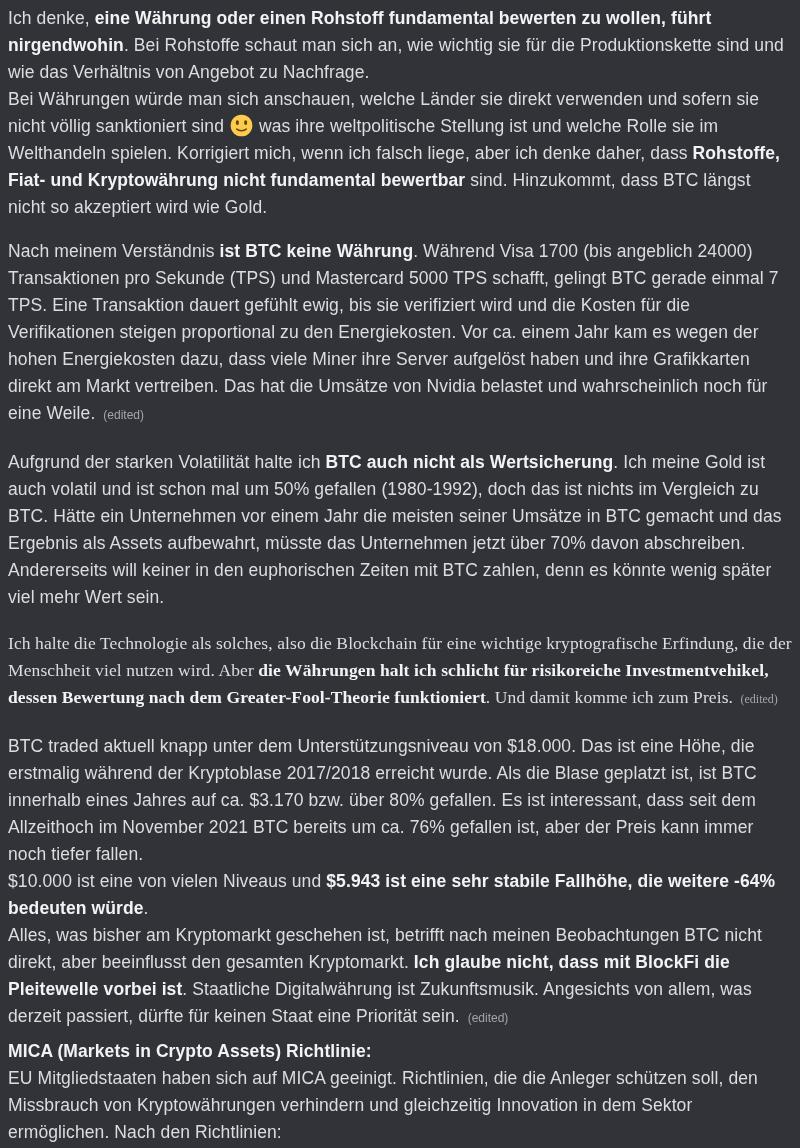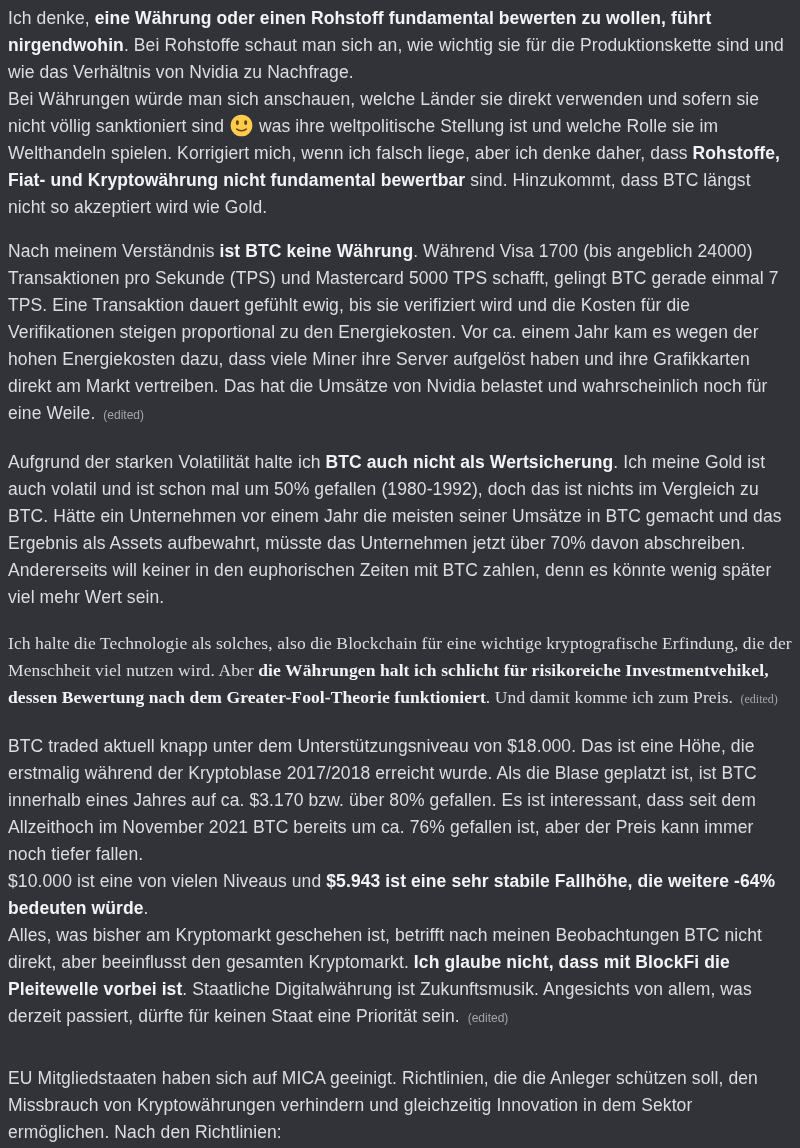--- a/index.html
+++ b/index.html
@@ -45,37 +45,37 @@
     height: 23px;
     vertical-align: -5px;
     margin: 0 1px;
   }
 </style>
 </head>
 <body>
 
 <main class="chat" id="chat">
     <div class="message">
-      <p class="para"><span>Ich denke, </span><span class="bold">eine Währung oder einen Rohstoff fundamental bewerten zu wollen, führt nirgendwohin</span><span>. Bei Rohstoffe schaut man sich an, wie wichtig sie für die Produktionskette sind und wie das Verhältnis von Nvidia zu Nachfrage.
+      <p class="para"><span>Ich denke, </span><span class="bold">eine Währung oder einen Rohstoff fundamental bewerten zu wollen, führt nirgendwohin</span><span>. Bei Rohstoffe schaut man sich an, wie wichtig sie für die Produktionskette sind und wie das Verhältnis von Angebot zu Nachfrage.
 Bei Währungen würde man sich anschauen, welche Länder sie direkt verwenden und sofern sie nicht völlig sanktioniert sind </span><svg viewBox="0 0 36 36" class="emoji">
           <circle cx="18" cy="18" r="17" fill="#fdcb4d"></circle>
           <ellipse cx="11.5" cy="13.5" rx="2.4" ry="3.6" fill="#664500"></ellipse>
           <ellipse cx="24.5" cy="13.5" rx="2.4" ry="3.6" fill="#664500"></ellipse>
           <path d="M10.5 23.5 C 13.5 27 22.5 27 25.5 23.5" fill="none" stroke="#664500" stroke-width="2.4" stroke-linecap="round"></path>
         </svg><span> was ihre weltpolitische Stellung ist und welche Rolle sie im Welthandeln spielen. Korrigiert mich, wenn ich falsch liege, aber ich denke daher, dass </span><span class="bold">Rohstoffe, Fiat- und Kryptowährung nicht fundamental bewertbar</span><span> sind. Hinzukommt, dass BTC längst nicht so akzeptiert wird wie Gold.</span></p>
       <p class="para"><span>Nach meinem Verständnis </span><span class="bold">ist BTC keine Währung</span><span>. Während Visa 1700 (bis angeblich 24000) Transaktionen pro Sekunde (TPS) und Mastercard 5000 TPS schafft, gelingt BTC gerade einmal 7 TPS. Eine Transaktion dauert gefühlt ewig, bis sie verifiziert wird und die Kosten für die Verifikationen steigen proportional zu den Energiekosten. Vor ca. einem Jahr kam es wegen der hohen Energiekosten dazu, dass viele Miner ihre Server aufgelöst haben und ihre Grafikkarten direkt am Markt vertreiben. Das hat die Umsätze von Nvidia belastet und wahrscheinlich noch für eine Weile. </span><span class="edited">(edited)</span></p>
     </div>
     <div class="message">
       <p class="para"><span>Aufgrund der starken Volatilität halte ich </span><span class="bold">BTC auch nicht als Wertsicherung</span><span>. Ich meine Gold ist auch volatil und ist schon mal um 50% gefallen (1980-1992), doch das ist nichts im Vergleich zu BTC. Hätte ein Unternehmen vor einem Jahr die meisten seiner Umsätze in BTC gemacht und das Ergebnis als Assets aufbewahrt, müsste das Unternehmen jetzt über 70% davon abschreiben. Andererseits will keiner in den euphorischen Zeiten mit BTC zahlen, denn es könnte wenig später viel mehr Wert sein.</span></p>
     </div>
     <div class="message">
       <p class="para"><span>Ich halte die Technologie als solches, also die Blockchain für eine wichtige kryptografische Erfindung, die der Menschheit viel nutzen wird. Aber </span><span class="bold">die Währungen halt ich schlicht für risikoreiche Investmentvehikel, dessen Bewertung nach dem Greater-Fool-Theorie funktioniert</span><span>. Und damit komme ich zum Preis. </span><span class="edited">(edited)</span></p>
     </div>
     <div class="message">
       <p class="para"><span>BTC traded aktuell knapp unter dem Unterstützungsniveau von $18.000. Das ist eine Höhe, die erstmalig während der Kryptoblase 2017/2018 erreicht wurde. Als die Blase geplatzt ist, ist BTC innerhalb eines Jahres auf ca. $3.170 bzw. über 80% gefallen. Es ist interessant, dass seit dem Allzeithoch im November 2021 BTC bereits um ca. 76% gefallen ist, aber der Preis kann immer noch tiefer fallen.
 $10.000 ist eine von vielen Niveaus und </span><span class="bold">$5.943 ist eine sehr stabile Fallhöhe, die weitere -64% bedeuten würde</span><span>.
 Alles, was bisher am Kryptomarkt geschehen ist, betrifft nach meinen Beobachtungen BTC nicht direkt, aber beeinflusst den gesamten Kryptomarkt. </span><span class="bold">Ich glaube nicht, dass mit BlockFi die Pleitewelle vorbei ist</span><span>. Staatliche Digitalwährung ist Zukunftsmusik. Angesichts von allem, was derzeit passiert, dürfte für keinen Staat eine Priorität sein. </span><span class="edited">(edited)</span></p>
     </div>
     <div class="message">
-      <p class="para"><span>
+      <p class="para"><span class="bold">MICA (Markets in Crypto Assets) Richtlinie:</span><span>
 EU Mitgliedstaaten haben sich auf MICA geeinigt. Richtlinien, die die Anleger schützen soll, den Missbrauch von Kryptowährungen verhindern und gleichzeitig Innovation in dem Sektor ermöglichen. Nach den Richtlinien:</span></p>
     </div>
   </main>
 
 </body></html>

